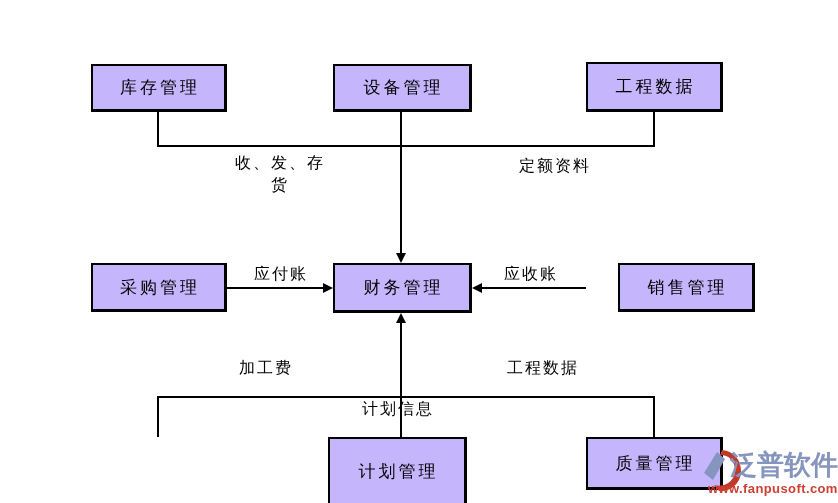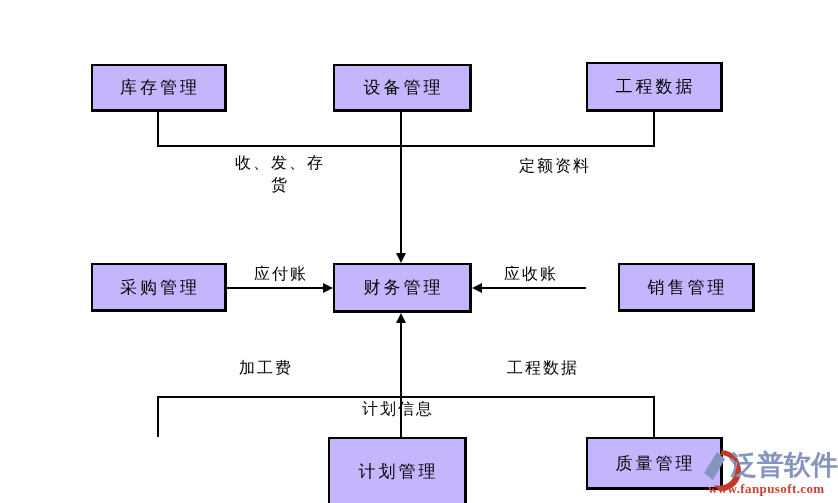--- a/index.html
+++ b/index.html
@@ -55,21 +55,21 @@
   .arrow.up    { border-left: 5px solid transparent; border-right: 5px solid transparent; border-bottom: 10px solid #000; }
   .arrow.right { border-top: 5px solid transparent; border-bottom: 5px solid transparent; border-left: 10px solid #000; }
   .arrow.left  { border-top: 5px solid transparent; border-bottom: 5px solid transparent; border-right: 10px solid #000; }
   #watermark {
     position: absolute;
     left: 702px;
     top: 446px;
     width: 136px;
     height: 57px;
     z-index: 5;
-    font-family: Liberation Serif, serif;
+    font-family: Liberation Sans, sans-serif;
   }
   #watermark .brand {
     position: absolute;
     left: 28px;
     top: 1px;
     font-size: 27px;
     font-weight: bold;
     letter-spacing: 0px;
     white-space: nowrap;
   }

